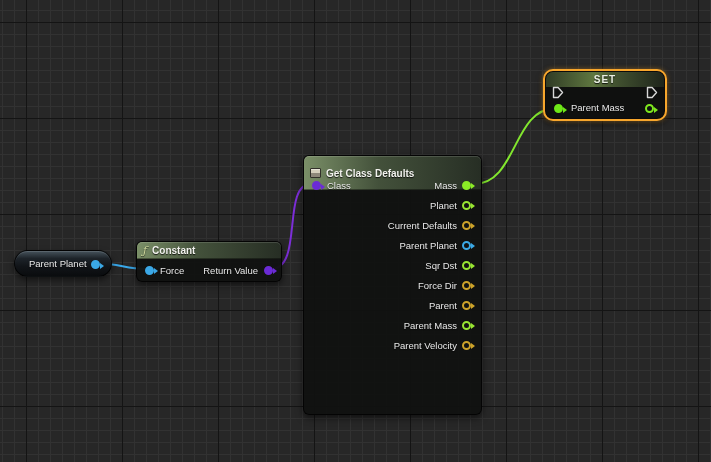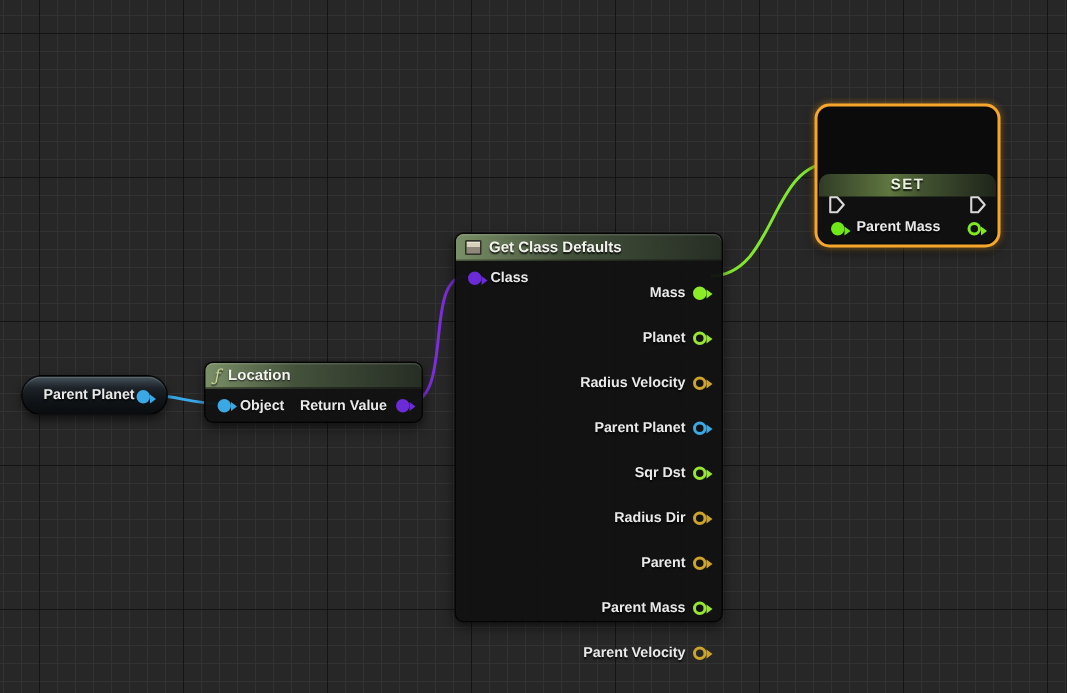--- a/index.html
+++ b/index.html
@@ -22,21 +22,21 @@
   .node{
     position:absolute;z-index:2;
     background:rgba(17,18,17,0.96);
     border:1px solid rgba(0,0,0,0.75);
     border-radius:6px;
     box-shadow:0 3px 7px rgba(0,0,0,0.55), inset 0 1px 0 rgba(255,255,255,0.06);
     font-size:9.5px;
   }
   .node-header{
     display:flex;align-items:center;gap:5px;
-    height:18px;padding:0 8px 0 6px;
+    height:34px;padding:0 8px 0 6px;
     border-radius:5px 5px 0 0;
     background:linear-gradient(90deg, rgba(128,150,108,0.95), rgba(76,92,66,0.85) 42%, rgba(44,53,41,0.8) 100%);
     box-shadow:inset 0 1px 0 rgba(255,255,255,0.12), inset 0 -1px 0 rgba(0,0,0,0.4);
   }
   .node-title{font-size:10px;font-weight:bold;color:#f2f2ee;text-shadow:0 1px 1px rgba(0,0,0,0.8);white-space:nowrap;}
   .fn-icon{font-style:italic;font-family:"DejaVu Serif",serif;font-size:11px;color:#cdd79b;text-shadow:0 1px 1px rgba(0,0,0,0.7);}
   .struct-icon{
     width:11px;height:10px;border-radius:1px;border:1px solid #32302a;
     background:linear-gradient(180deg,#d6d0bd 0 45%,#8e887a 45% 100%);
     box-shadow:inset 0 1px 0 rgba(255,255,255,0.4);
@@ -45,52 +45,51 @@
   .pin{
     position:relative;display:inline-block;width:9px;height:9px;flex:0 0 9px;
     border-radius:50%;border:2px solid var(--pc,#888);
   }
   .pin.filled{background:var(--pc,#888);}
   .pin::after{
     content:"";position:absolute;left:7px;top:0.5px;
     border-left:4px solid var(--pc,#888);
     border-top:3px solid transparent;border-bottom:3px solid transparent;
   }
-  .pin-label{white-space:nowrap;text-shadow:0 1px 1px rgba(0,0,0,0.75);color:#e9e9e9;font-weight:bold;}
+  .pin-label{white-space:nowrap;text-shadow:0 1px 1px rgba(0,0,0,0.75);color:#e9e9e9;}
 
   
   .var-node{
     position:absolute;z-index:2;display:flex;align-items:center;
     padding-left:14px;border-radius:14px;border:1px solid rgba(0,0,0,0.8);
     background:linear-gradient(180deg,#46535c 0%,#1d2329 30%,#111418 62%,#0a0c0e 100%);
     box-shadow:0 3px 6px rgba(0,0,0,0.5), inset 0 1px 0 rgba(255,255,255,0.12);
     font-size:9.5px;
   }
   .var-node .pin{position:absolute;right:11px;top:9px;}
 
   
   .gc-body{display:flex;align-items:center;justify-content:space-between;height:22px;padding:0 8px;}
   .pin-group{display:flex;align-items:center;gap:6px;}
 
   
   .gcd-input{position:absolute;left:8px;top:24px;display:flex;align-items:center;gap:6px;}
   .gcd-outputs{position:absolute;top:19px;right:0;left:0;}
-  .out-row{display:flex;align-items:center;justify-content:flex-end;gap:5px;height:20px;padding-right:10px;margin-top:10px;}
+  .out-row{display:flex;align-items:center;justify-content:flex-end;gap:5px;height:20px;padding-right:10px;}
 
   
   .sel-wrap{
     position:absolute;z-index:3;
     border:2px solid #F7A62C;border-radius:10px;padding:1px;background:#0b0b0b;
     box-shadow:0 0 5px rgba(247,166,44,0.45), 0 3px 7px rgba(0,0,0,0.55);
   }
   .set-node{
     position:relative;width:118px;height:46px;border-radius:7px;
     background:rgba(16,17,16,0.97);
     box-shadow:inset 0 1px 0 rgba(255,255,255,0.05);
-    margin-top:44px;
   }
   .set-header{
     position:absolute;left:0;right:0;top:0;height:15px;border-radius:7px 7px 0 0;
     background:linear-gradient(90deg, rgba(52,64,40,0.9), rgba(99,124,66,0.95) 40%, rgba(72,90,52,0.9) 58%, rgba(33,40,29,0.85) 100%);
     text-align:center;line-height:15px;
     font-size:10px;font-weight:bold;color:#e9efe2;letter-spacing:1px;
     text-shadow:0 1px 1px rgba(0,0,0,0.8);
   }
   .exec-pin{position:absolute;top:14px;width:12px;height:13px;}
   .exec-in{left:6px;} .exec-out{right:6px;}
@@ -110,26 +109,26 @@
   </svg>
 
   <div class="var-node" style="left:14px;top:250px;width:98px;height:27px;">
     <span class="pin-label">Parent Planet</span>
     <span class="pin filled" style="--pc: #3BA8E6;"></span>
   </div>
 
   <div class="node" style="left:136px;top:241px;width:146px;height:41px;">
     <div class="node-header" style="height:17px;">
       <span class="fn-icon">ƒ</span>
-      <span class="node-title">Location</span>
+      <span class="node-title">Constant</span>
     </div>
     <div class="gc-body">
       <span class="pin-group">
         <span class="pin filled" style="--pc: #3BA8E6;"></span>
-        <span class="pin-label">Object</span>
+        <span class="pin-label">Force</span>
       </span>
       <span class="pin-group">
         <span class="pin-label">Return Value</span>
         <span class="pin filled" style="--pc: #6B2BD6;"></span>
       </span>
     </div>
   </div>
 
   <div class="node" style="left:303px;top:155px;width:179px;height:260px;">
     <div class="node-header">
@@ -147,36 +146,36 @@
           <span class="pin filled" style="--pc: #8BEB26;"></span>
         </div>
 
         <div class="out-row">
           <span class="pin-label">Planet</span>
           <span class="pin" style="--pc: #98E532;"></span>
         </div>
 
 
         <div class="out-row">
-          <span class="pin-label">Radius Velocity</span>
+          <span class="pin-label">Current Defaults</span>
           <span class="pin" style="--pc: #CDA32A;"></span>
         </div>
 
         <div class="out-row">
           <span class="pin-label">Parent Planet</span>
           <span class="pin" style="--pc: #3BA8E6;"></span>
         </div>
 
         <div class="out-row">
           <span class="pin-label">Sqr Dst</span>
           <span class="pin" style="--pc: #98E532;"></span>
         </div>
 
         <div class="out-row">
-          <span class="pin-label">Radius Dir</span>
+          <span class="pin-label">Force Dir</span>
           <span class="pin" style="--pc: #CDA32A;"></span>
         </div>
 
         <div class="out-row">
           <span class="pin-label">Parent</span>
           <span class="pin" style="--pc: #CDA32A;"></span>
         </div>
 
 
         <div class="out-row">

